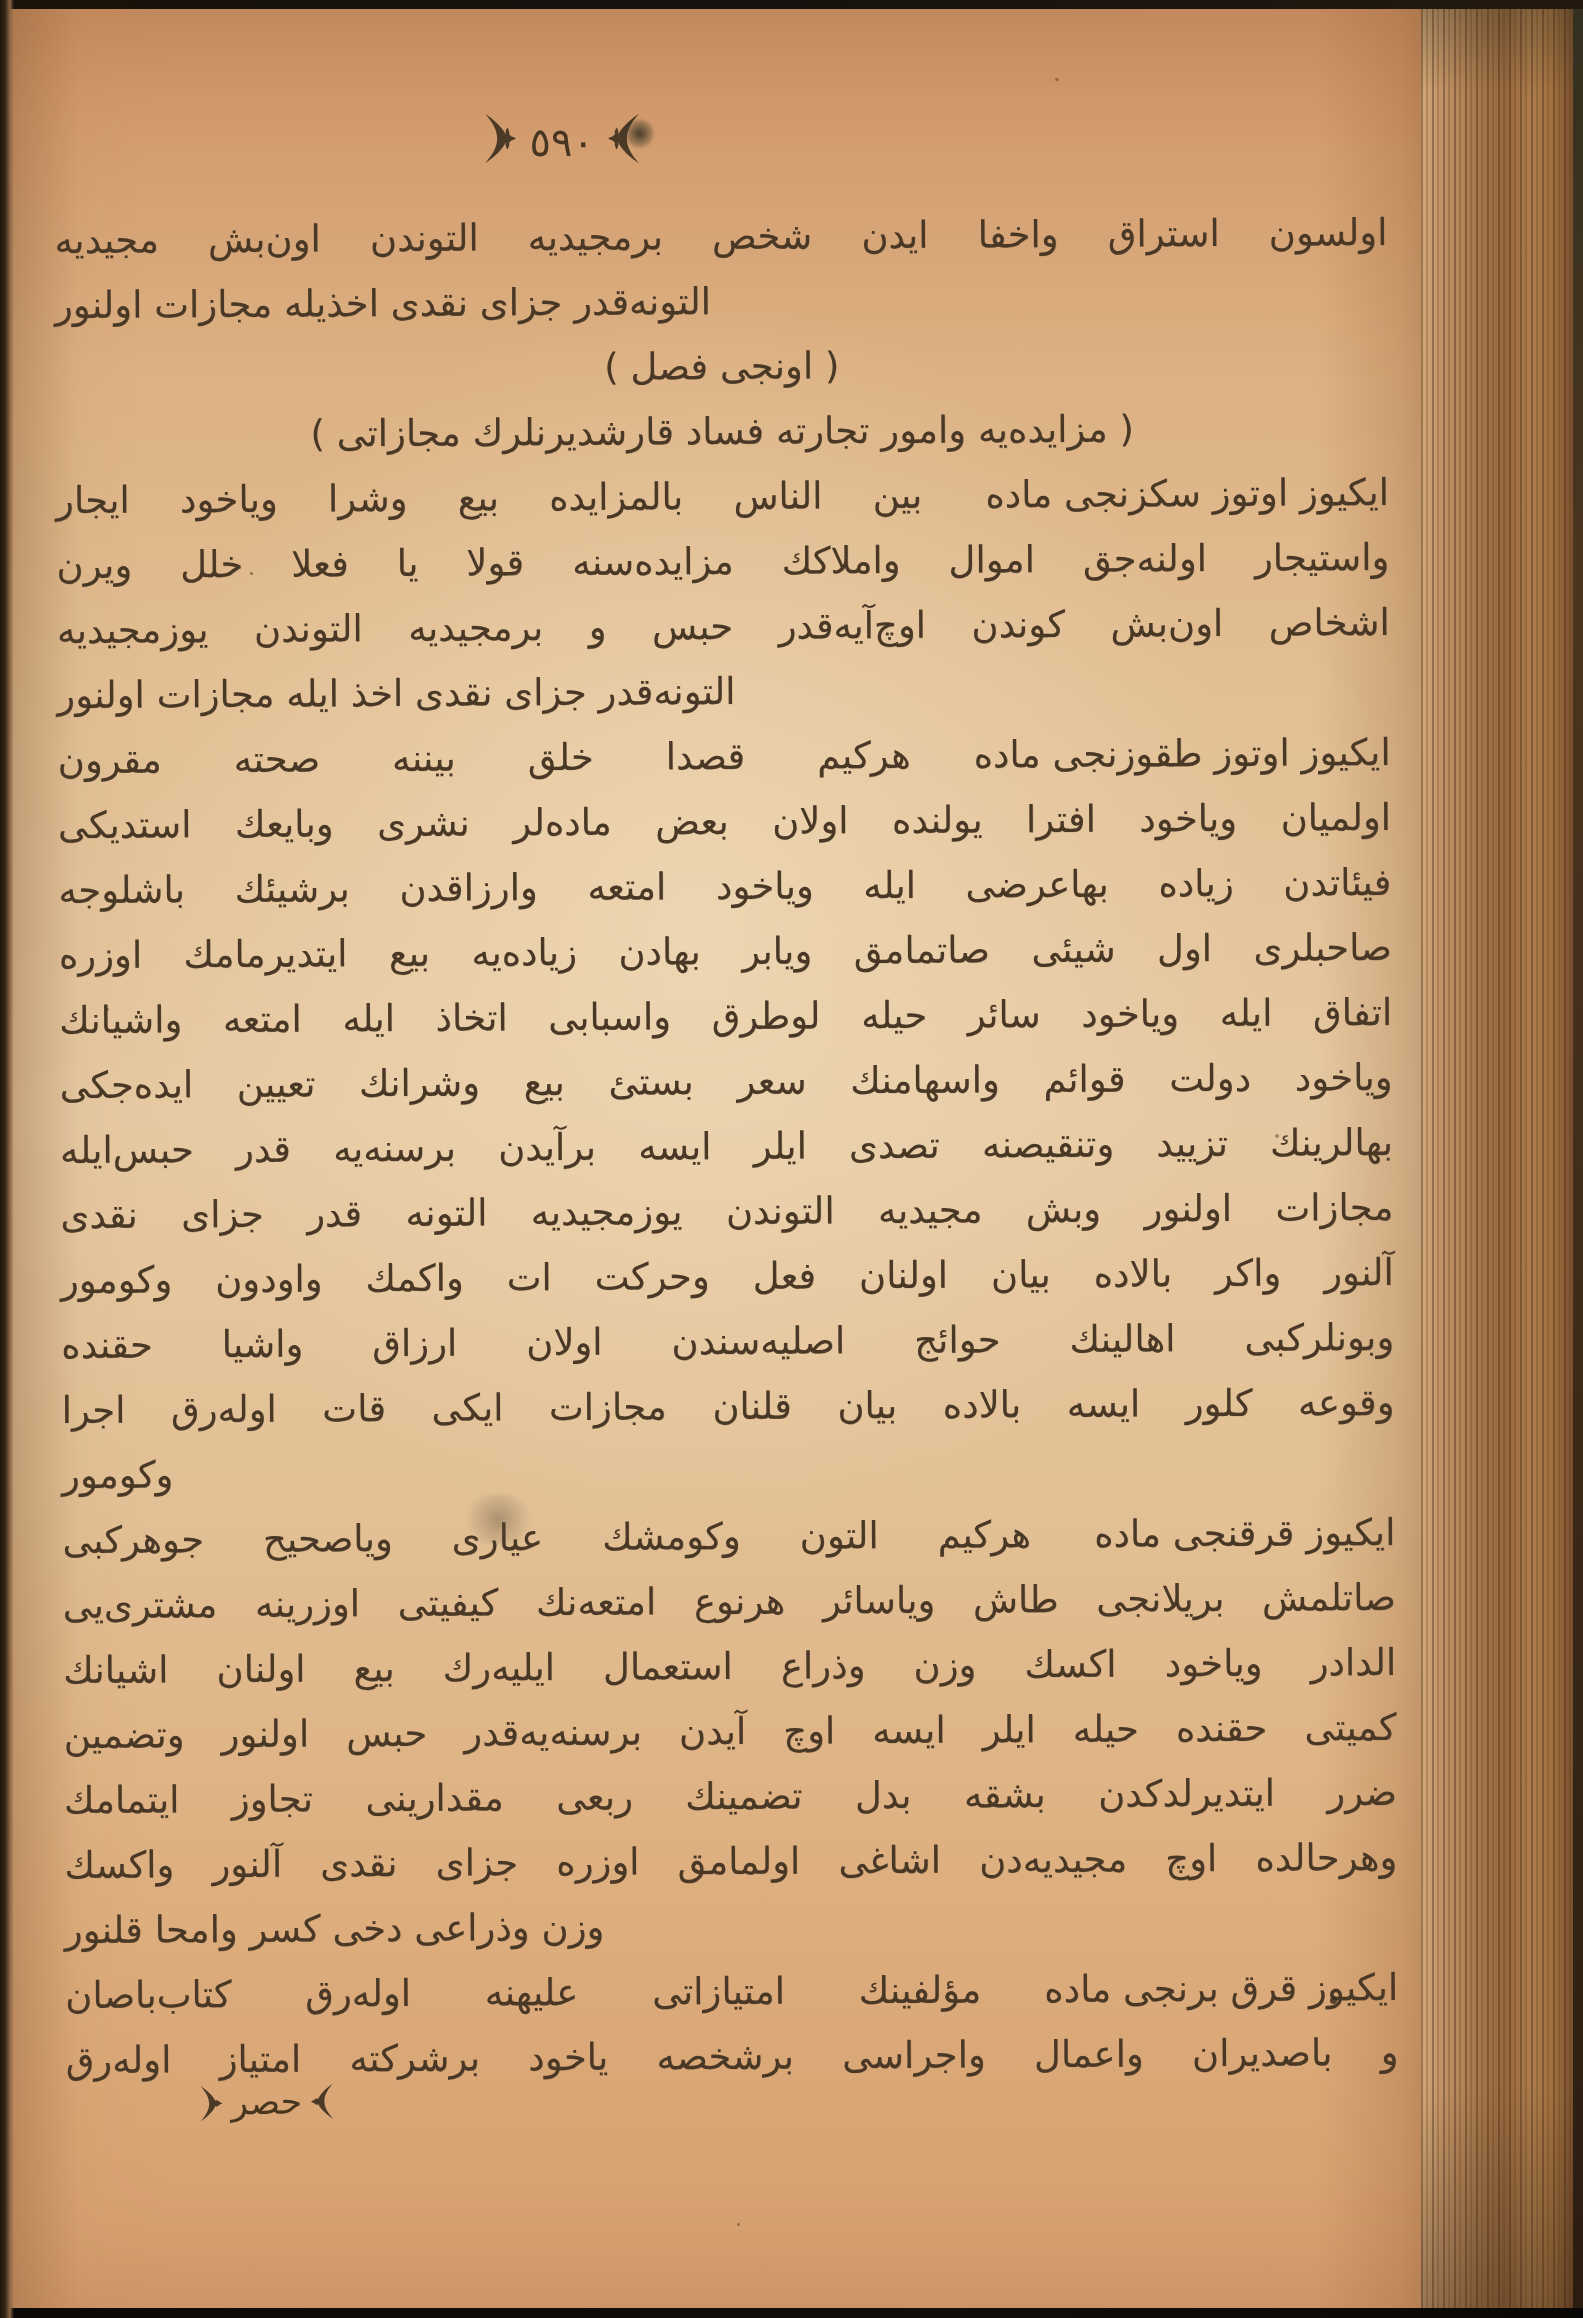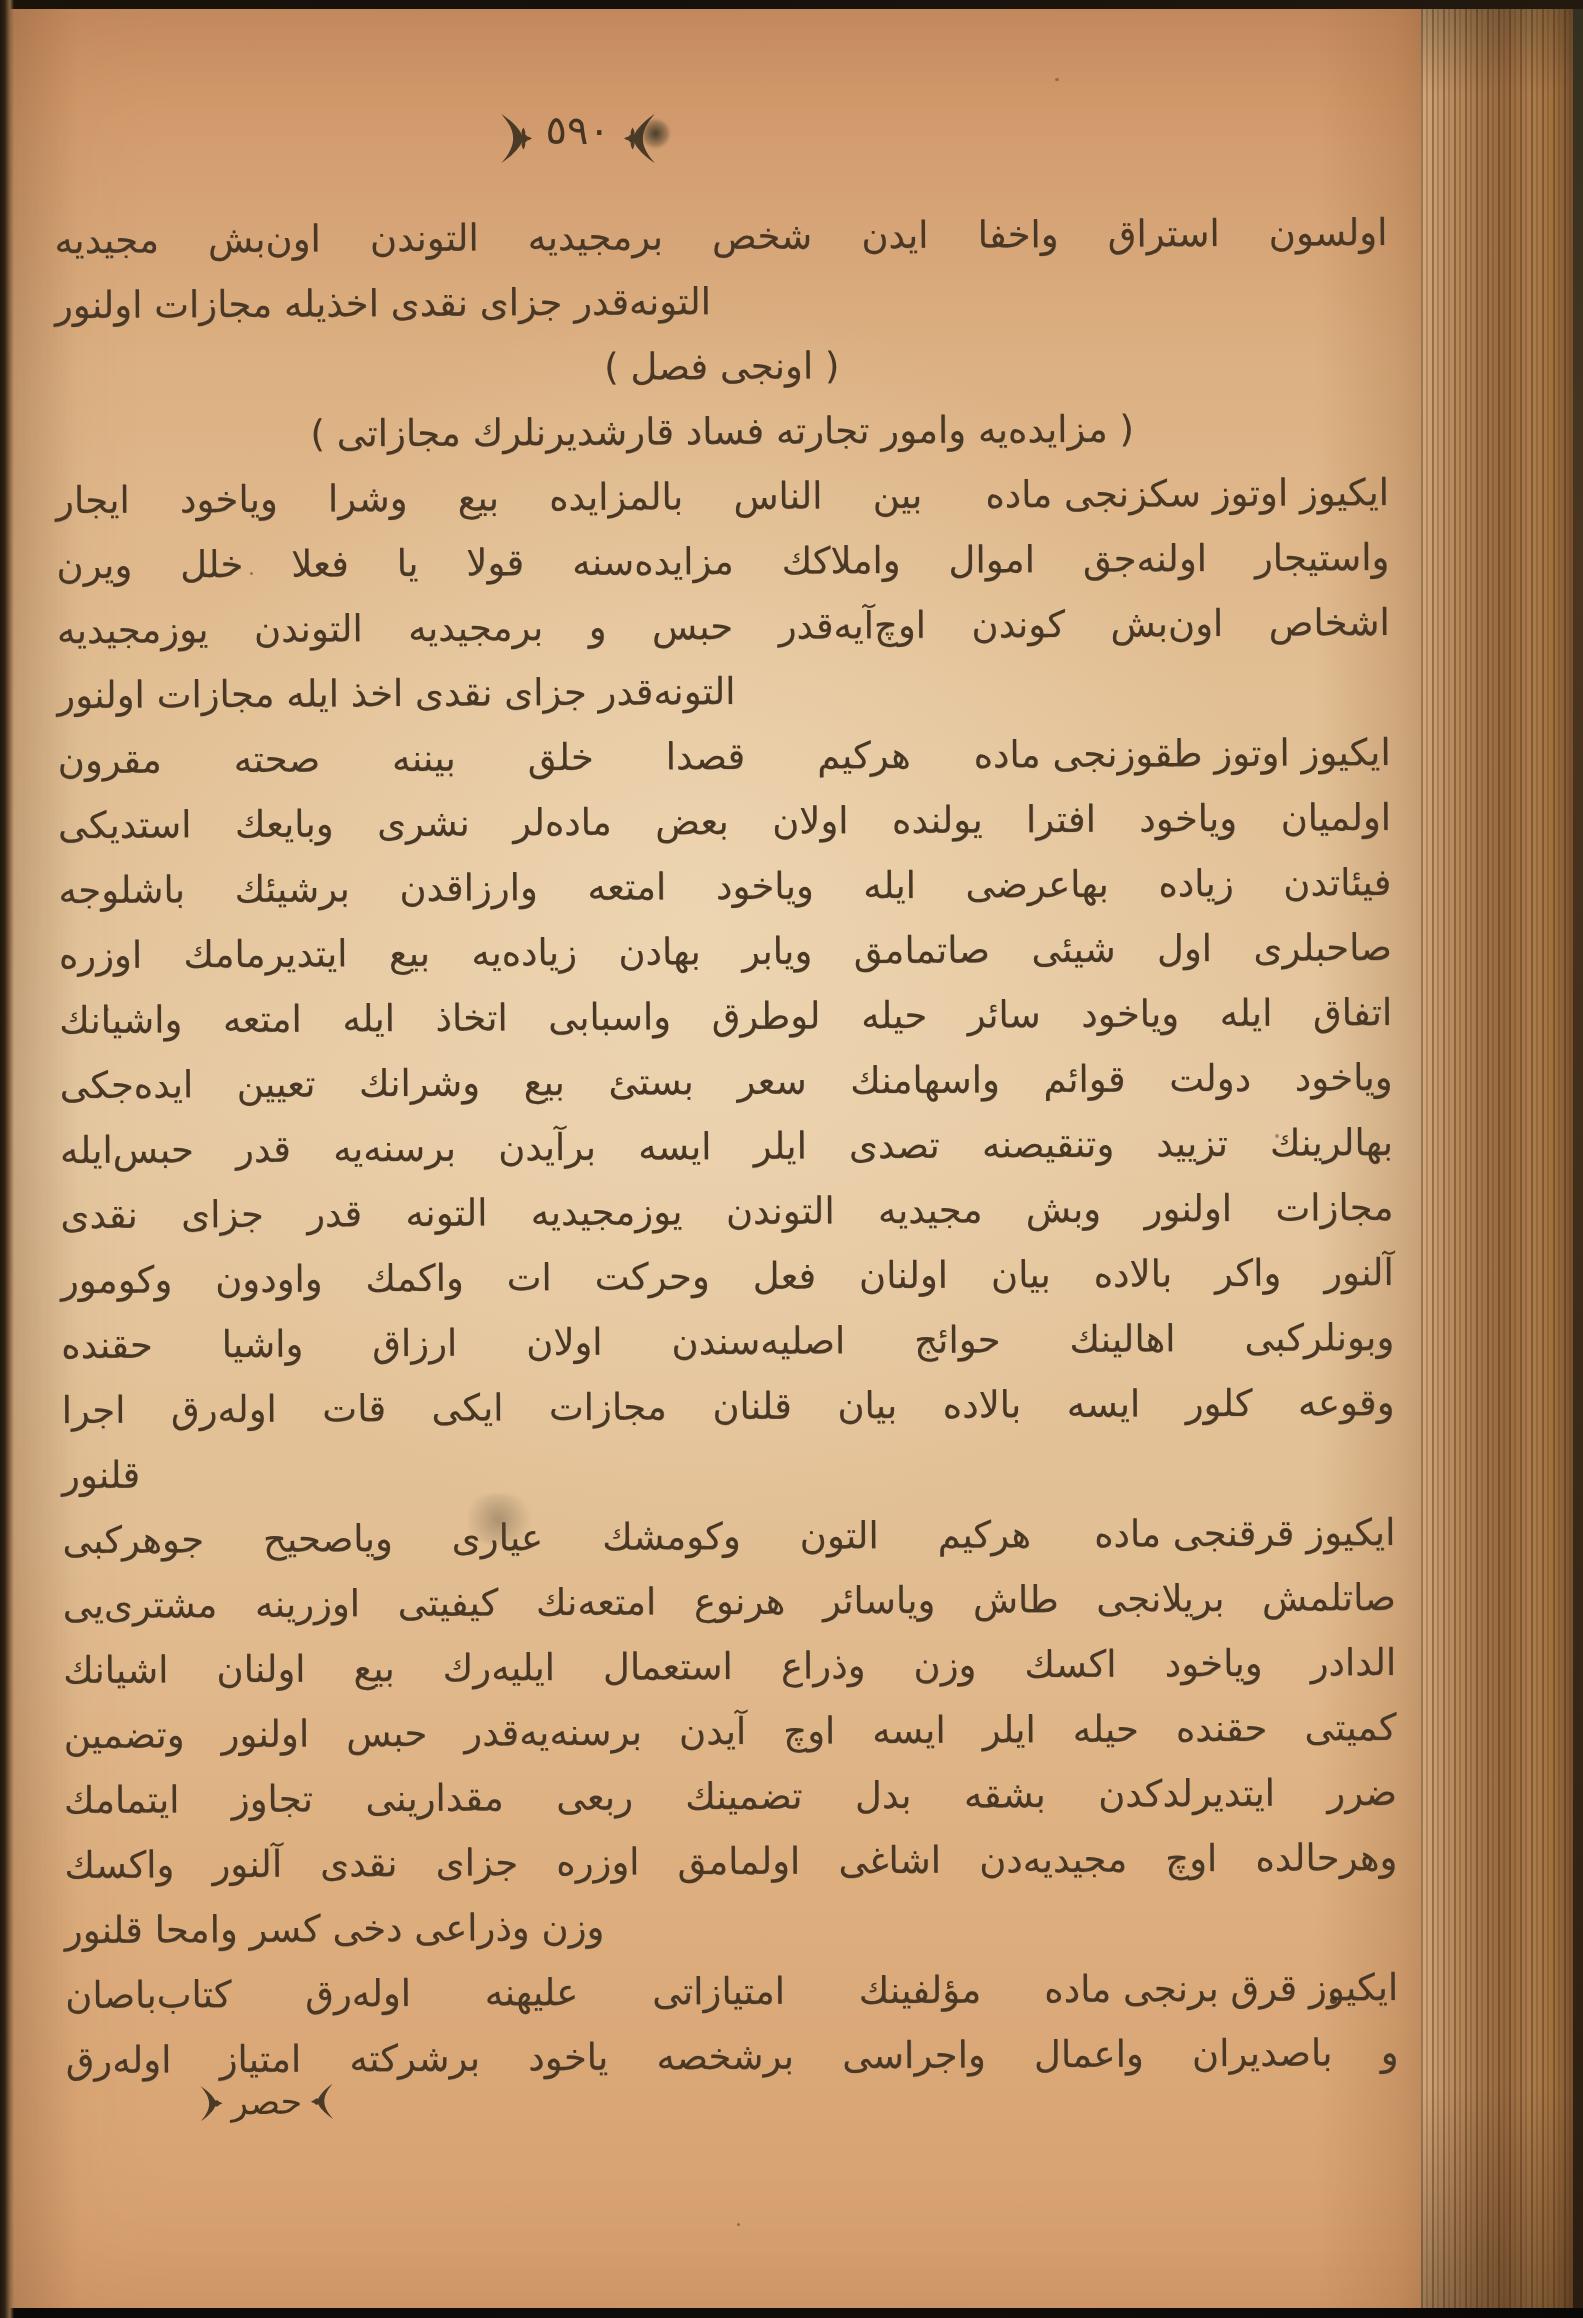--- a/index.html
+++ b/index.html
@@ -35,22 +35,23 @@
     content:"";position:absolute;top:0;bottom:0;right:0;width:10.2px;
     background:linear-gradient(180deg,#33301f 0%,#4b3520 25%,#3c2a18 60%,#2a1d10 100%);
   }
   
   .band-top{position:absolute;left:0;right:0;top:0;height:8.5px;background:linear-gradient(90deg,#191309,#14100c 40%,#23190f);}
   .band-bottom{position:absolute;left:0;right:0;bottom:0;height:11px;background:linear-gradient(90deg,#0c0a08,#120d09 60%,#0a0806);}
   .edge-left{position:absolute;top:0;bottom:0;left:0;width:13.6px;
     background:linear-gradient(90deg,#1e150d 0%,#322415 35%,#8a6443 70%,rgba(138,100,67,0) 100%);}
   
   .pagenum-wrap{
-    position:absolute;top:112px;left:496px;display:flex;align-items:flex-start;gap:13.6px;
+    position:absolute;top:112px;left:480px;display:flex;align-items:flex-end;gap:13.6px;
     color:#453522;
+    font-family:Liberation Serif, serif;
   }
   .pagenum{font-size:40px;letter-spacing:3.4px;line-height:1;transform:translateY(-1.7px);}
   .orn{width:36px;height:53px;display:block;}
   .orn-right{transform:scaleX(-1);}
   .orn path,.orn circle{fill:#4a3a26;}
   .orn-smudge{
     position:absolute;right:-10.2px;top:6.8px;width:29px;height:29px;border-radius:50%;
     background:radial-gradient(circle,rgba(45,44,30,.85) 0%,rgba(45,44,30,.25) 60%,rgba(45,44,30,0) 75%);
     filter:blur(0.9px);
   }
@@ -207,21 +208,21 @@
     <span class="art-body">وبونلركبى اهالينك حوائج اصليه‌سندن اولان ارزاق واشيا حقنده</span>
   </div>
       <div class="line line--full">
     
     
     <span class="art-body">وقوعه كلور ايسه بالاده بيان قلنان مجازات ايكى قات اوله‌رق اجرا</span>
   </div>
       <div class="line line--left">
     
     
-    <span class="art-body">قلنور</span>
+    <span class="art-body">وكومور</span>
   </div>
       <div class="line line--article">
     <span class="art-label">ايكيوز قرقنجى ماده</span>
     <span class="art-gap"></span>
     <span class="art-body">هركيم التون وكومشك عيارى وياصحيح جوهركبى</span>
   </div>
       <div class="line line--full">
     
     
     <span class="art-body">صاتلمش بريلانجى طاش وياسائر هرنوع امتعه‌نك كيفيتى اوزرينه مشترى‌يى</span>

